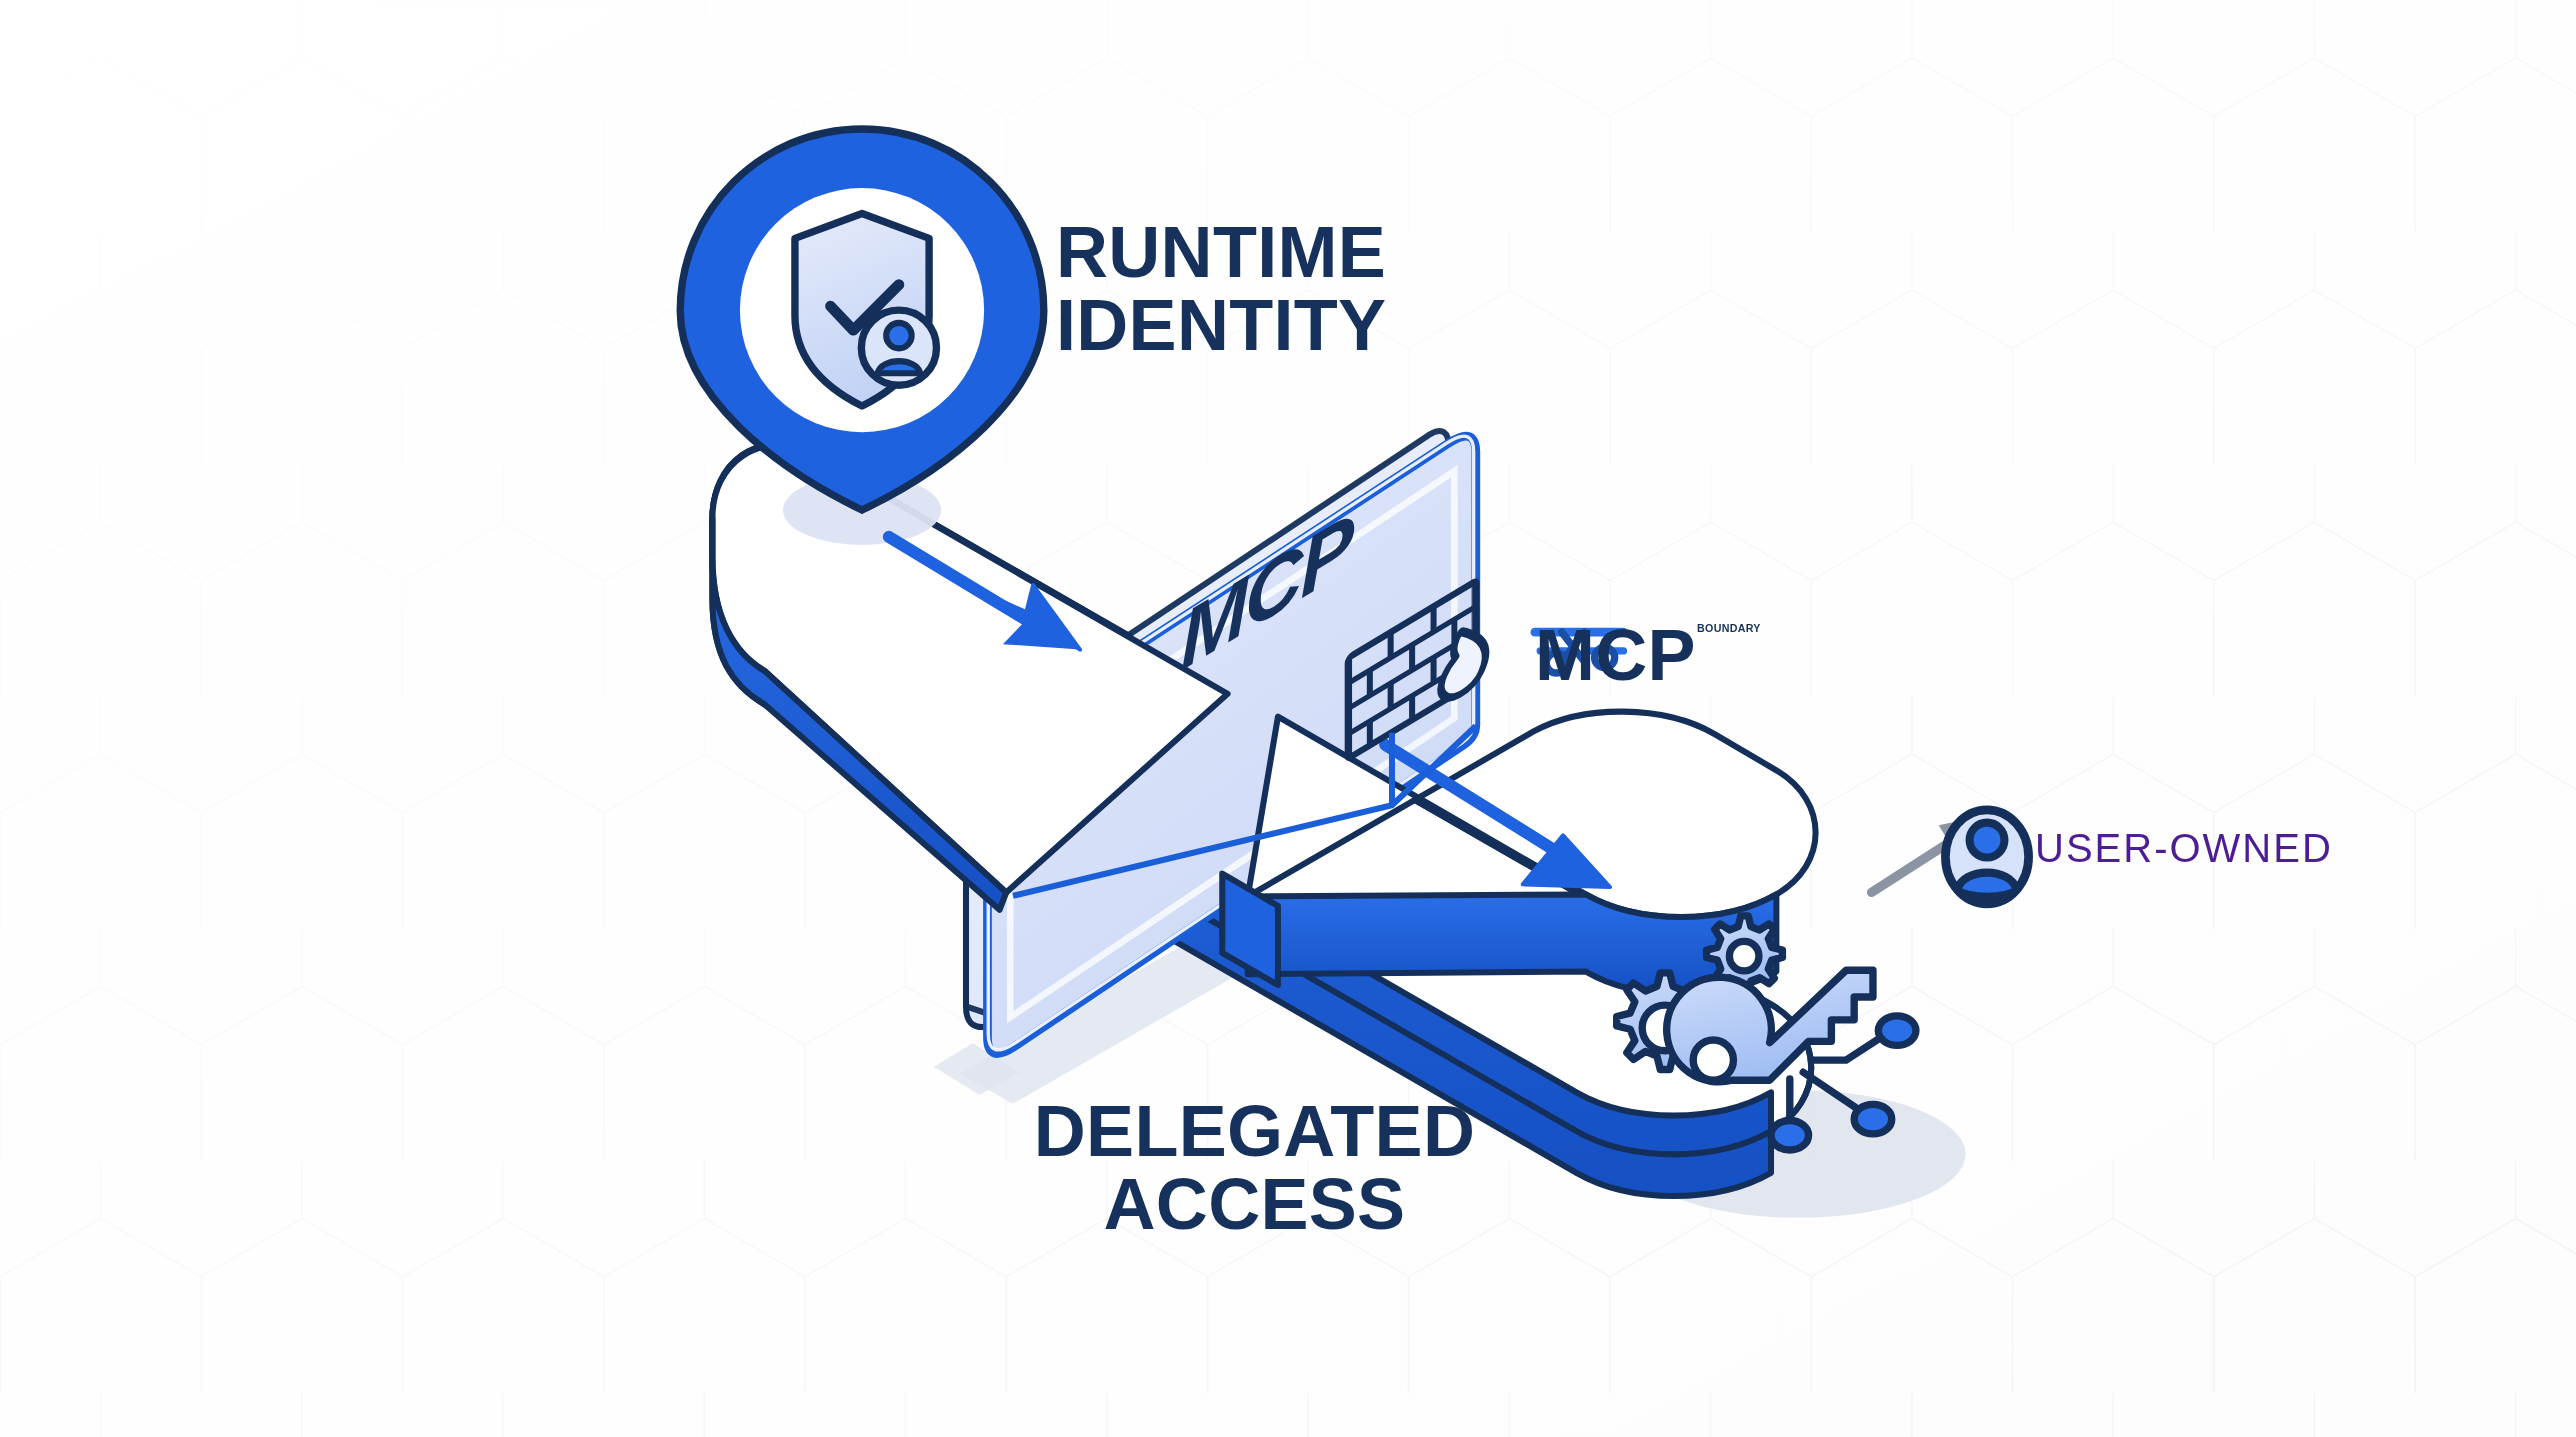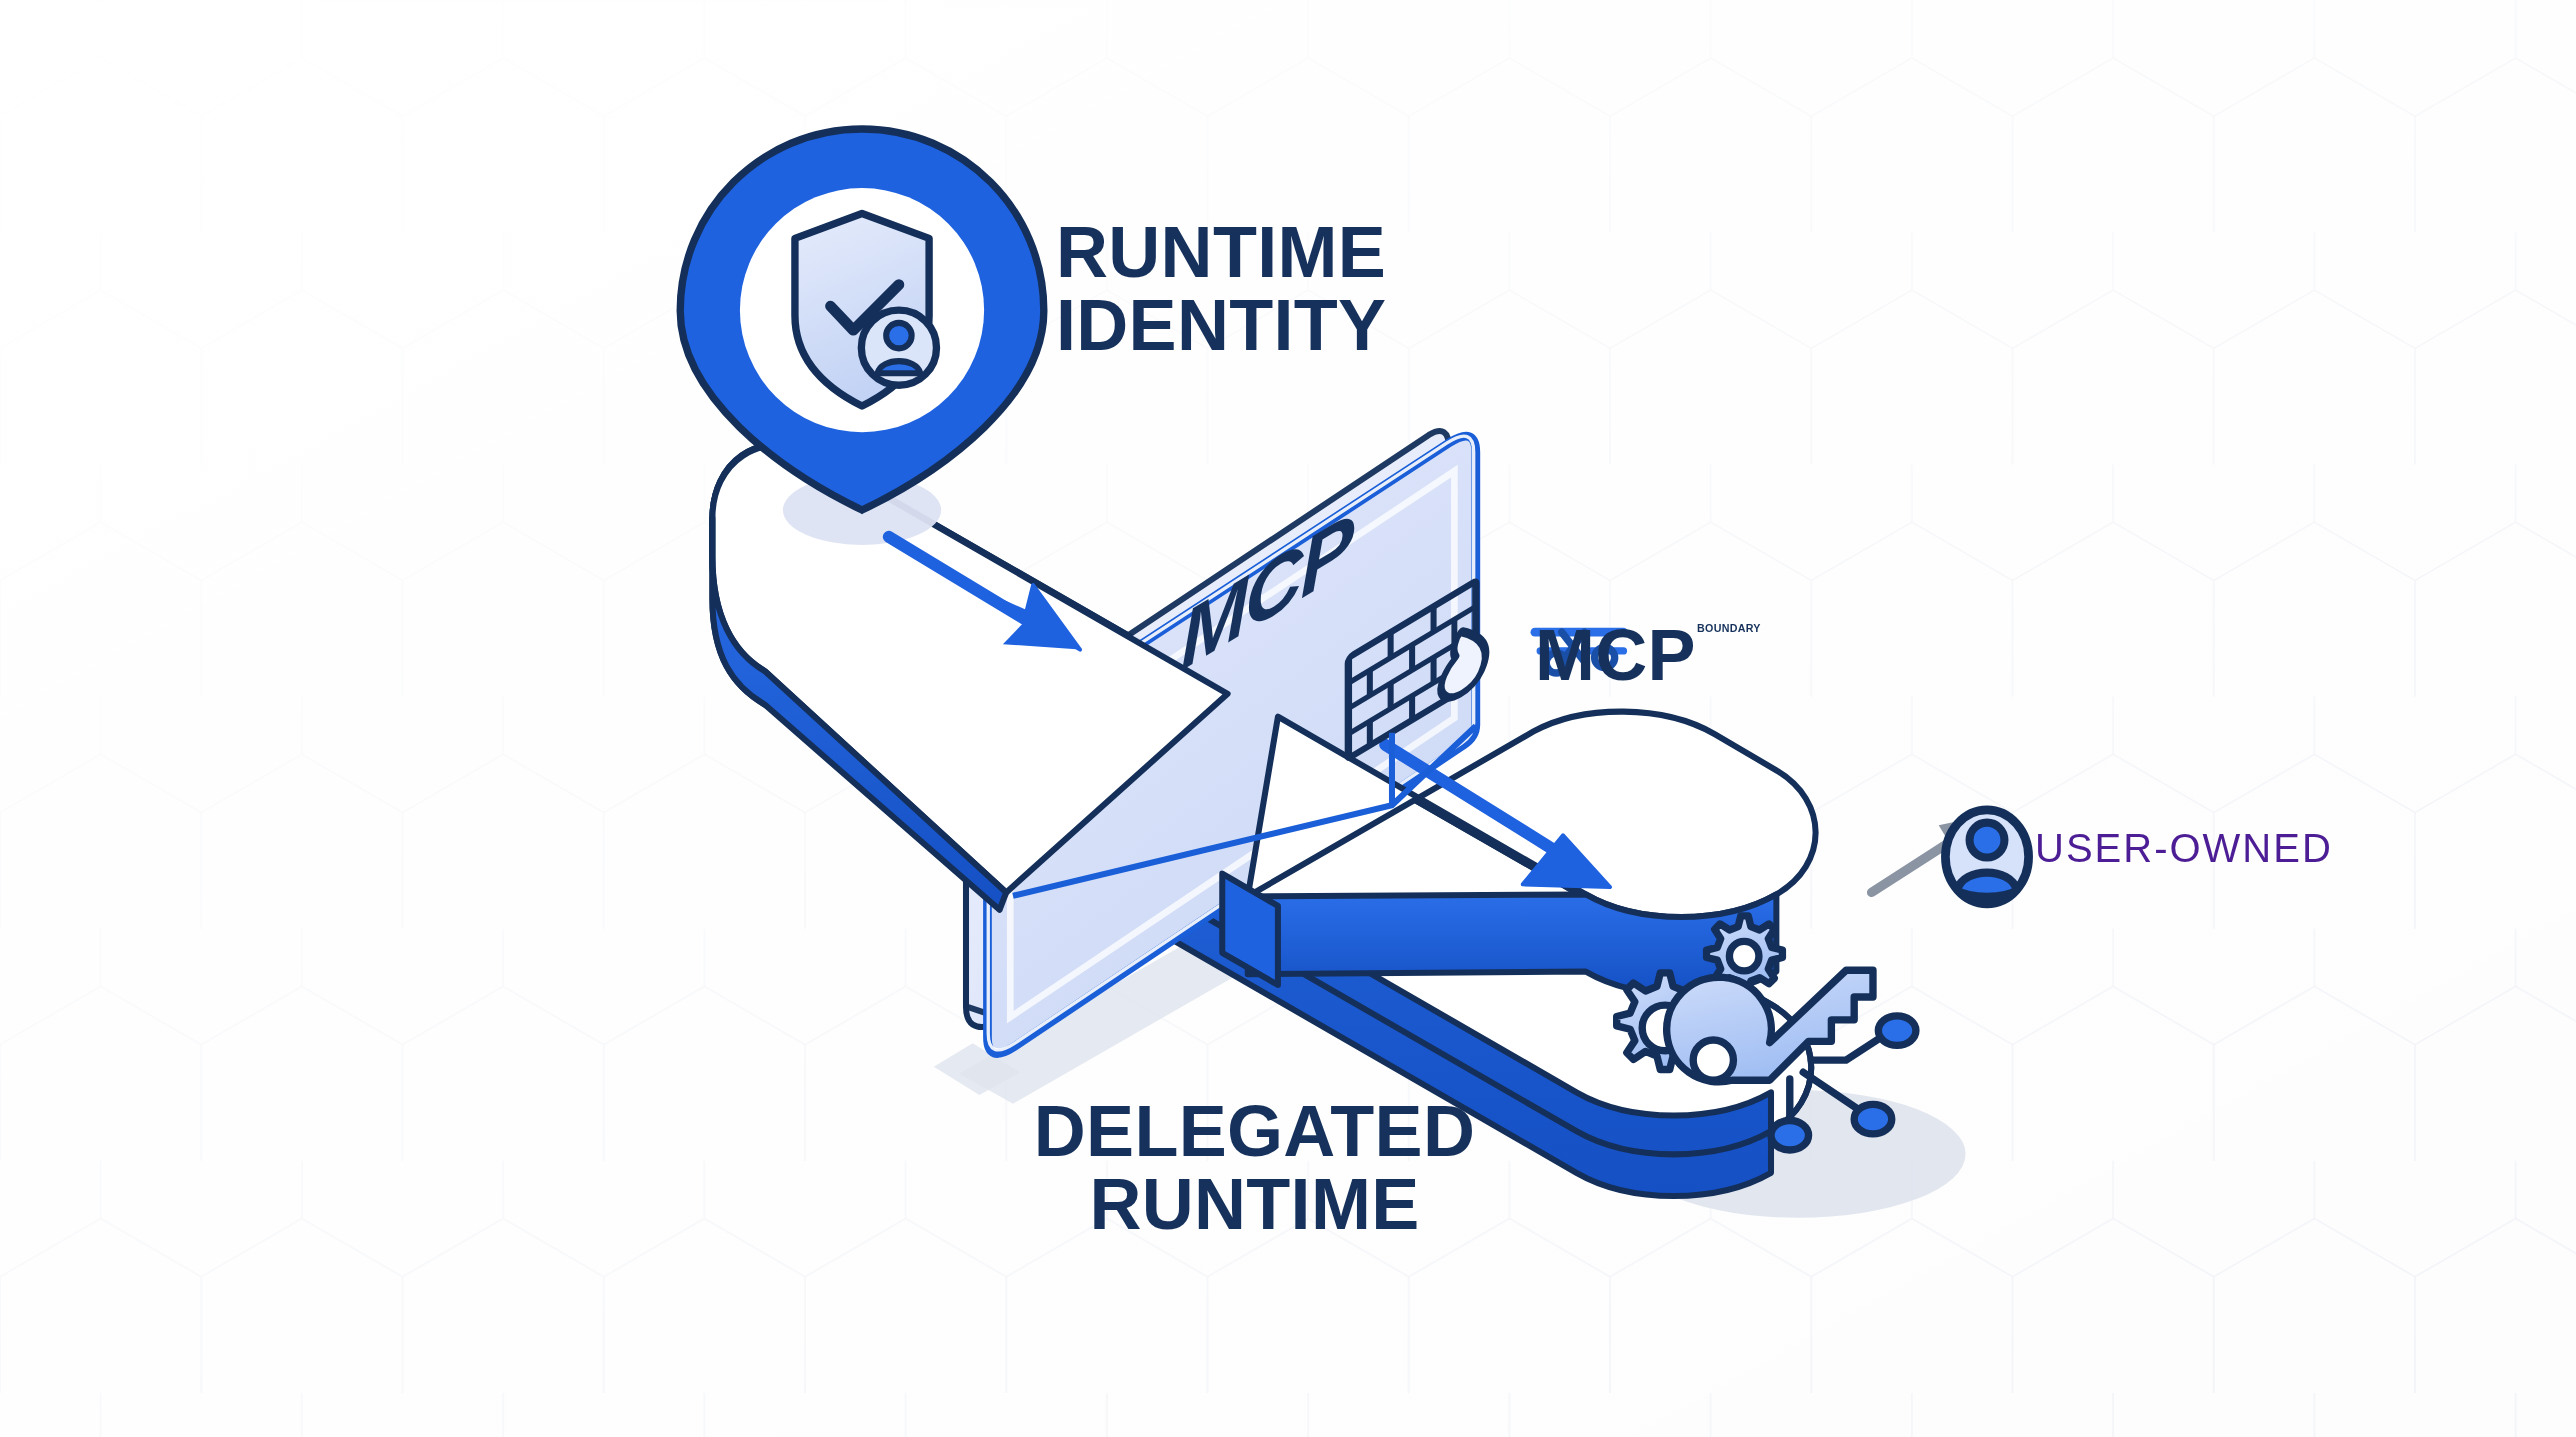--- a/index.html
+++ b/index.html
@@ -305,18 +305,18 @@
   <div class="label-bold" id="runtime-identity-label">RUNTIME
 IDENTITY</div>
 
   <div class="label-bold" id="mcp-boundary-label">
     <div>MCP</div>
     <div style="height:79px;"></div>
   </div>
   <div class="label-bold" style="left:1677px; top:623px;margin-left:20px;">BOUNDARY</div>
 
   <div class="label-bold" id="delegated-access-label">DELEGATED
-RUNTIME</div>
+ACCESS</div>
 
   <div id="user-owned-label">USER-OWNED</div>
 
 </div>
 
 
 </body></html>

